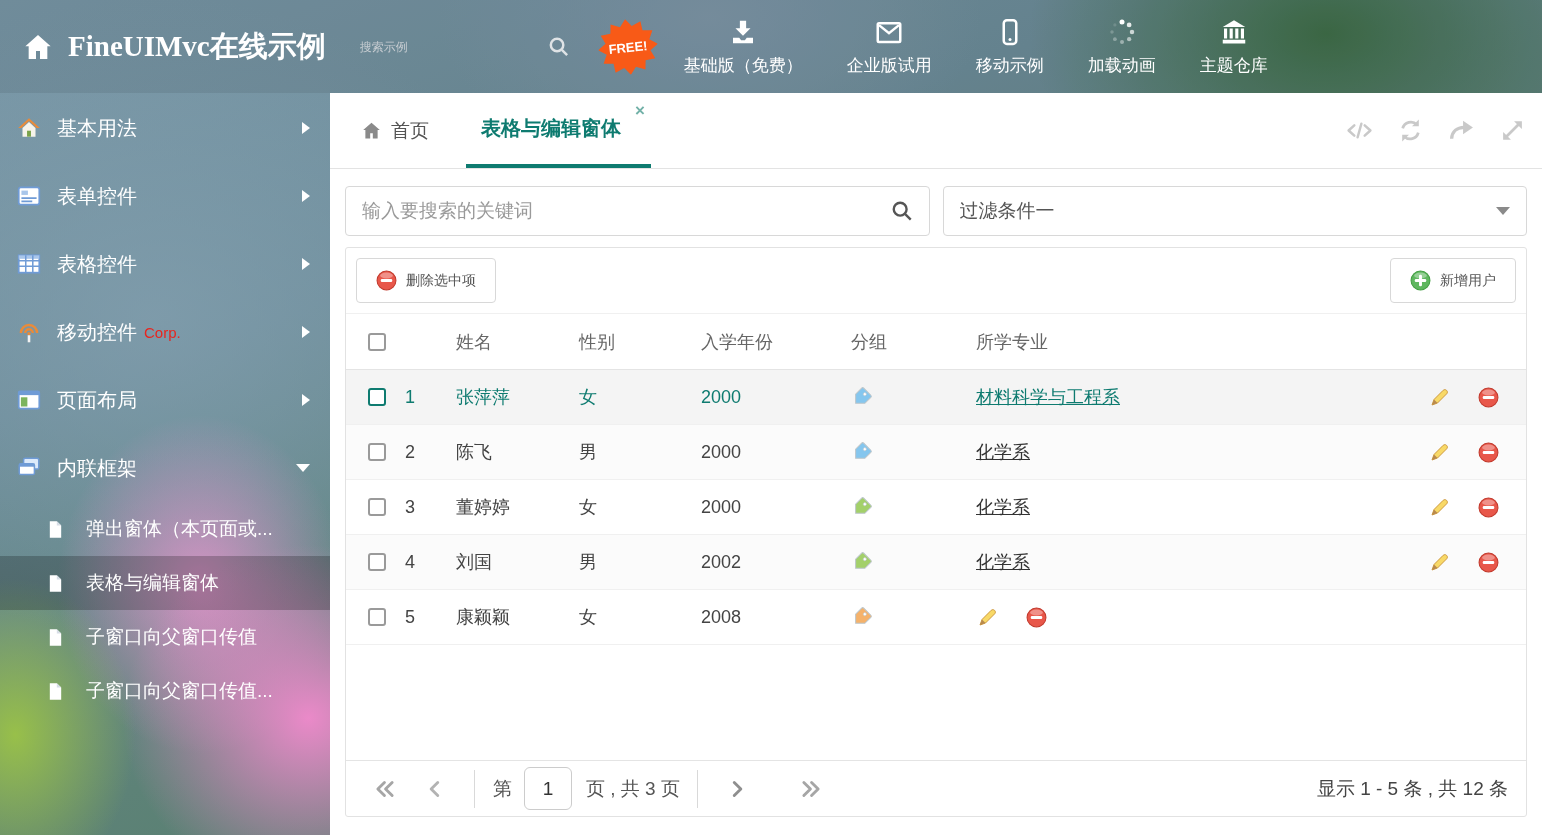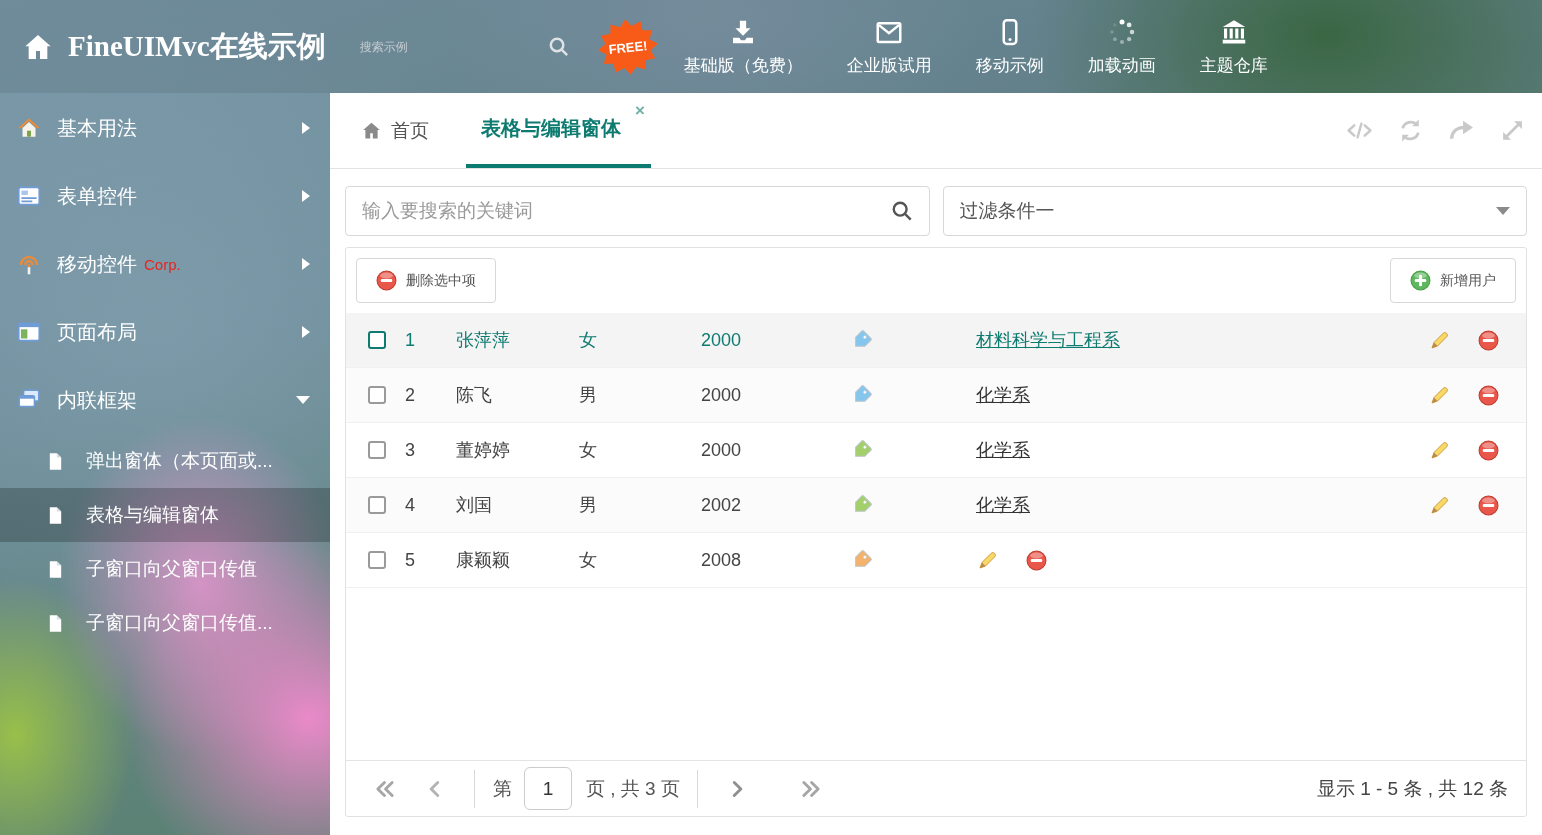--- a/index.html
+++ b/index.html
@@ -184,20 +184,30 @@
           <rect x="2.5" y="4" width="19" height="16" rx="2" fill="#fff" stroke="#6f9bd6" stroke-width="1.6"></rect>
           <rect x="5" y="7" width="6" height="4" fill="#a9c6ea"></rect>
           <path d="M5 14h14M5 17h10" stroke="#6f9bd6" stroke-width="1.6"></path>
         </svg>
       <span class="lbl">表单控件</span>
         <span class="sp"></span>
         <span class="arr-r"></span>
     </div>
     <div class="side-item">
       <svg class="ico" viewBox="0 0 24 24">
+          <rect x="2.5" y="4" width="19" height="16" fill="#fff" stroke="#6f9bd6" stroke-width="1.6"></rect>
+          <rect x="2.5" y="4" width="19" height="3.2" fill="#a9c6ea"></rect>
+          <path d="M2.5 9h19M2.5 14h19M9 4v16M15.5 4v16" stroke="#6f9bd6" stroke-width="1.4"></path>
+        </svg>
+      <span class="lbl">表格控件</span>
+        <span class="sp"></span>
+        <span class="arr-r"></span>
+    </div>
+    <div class="side-item">
+      <svg class="ico" viewBox="0 0 24 24">
           <path d="M4.5 13a7.5 7.5 0 0 1 15 0" fill="none" stroke="#e98b3a" stroke-width="2.2"></path>
           <path d="M8.5 13a3.5 3.5 0 0 1 7 0" fill="none" stroke="#e98b3a" stroke-width="2.2"></path>
           <circle cx="12" cy="13.5" r="1.6" fill="#e98b3a"></circle>
           <path d="M12 15v6.5" stroke="#f2f2f2" stroke-width="2.4"></path>
         </svg>
       <span class="lbl">移动控件</span>
       <span class="corp">Corp.</span>
       <span class="sp"></span>
         <span class="arr-r"></span>
     </div>
@@ -316,20 +326,32 @@
           <svg viewBox="0 0 20 20">
               <circle cx="10" cy="10" r="9" fill="#5fb75f" stroke="#44a044"></circle>
               <ellipse cx="10" cy="5.2" rx="6" ry="2.8" fill="rgba(255,255,255,.35)"></ellipse>
               <rect x="4.5" y="8.6" width="11" height="2.8" rx="1.2" fill="#fff"></rect>
               <rect x="8.6" y="4.5" width="2.8" height="11" rx="1.2" fill="#fff"></rect>
             </svg>
           <span>新增用户</span>
         </button>
       </div>
 
+      <div class="thead">
+        <span class="col-check">
+            <span class="cbx"></span>
+          </span>
+        <span class="col-idx"></span>
+        <span class="col-name">姓名</span>
+        <span class="col-gender">性别</span>
+        <span class="col-year">入学年份</span>
+        <span class="col-tag">分组</span>
+        <span class="col-major">所学专业</span>
+        <span class="col-actions"></span>
+      </div>
 
       <div class="tbody">
           <div class="trow sel">
     <span class="col-check">
               <span class="cbx"></span>
             </span>
     <span class="col-idx">1</span>
     <span class="col-name">张萍萍</span>
     <span class="col-gender">女</span>
     <span class="col-year">2000</span>

